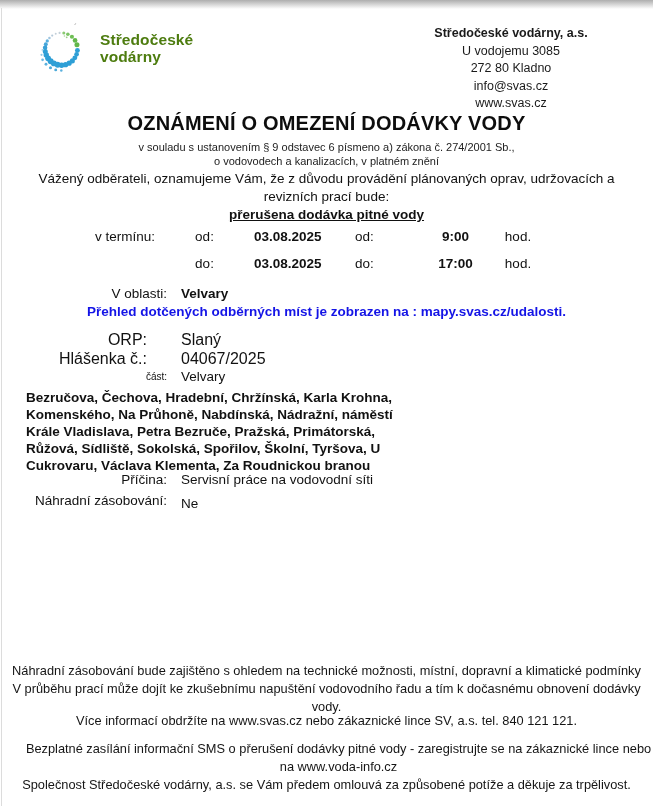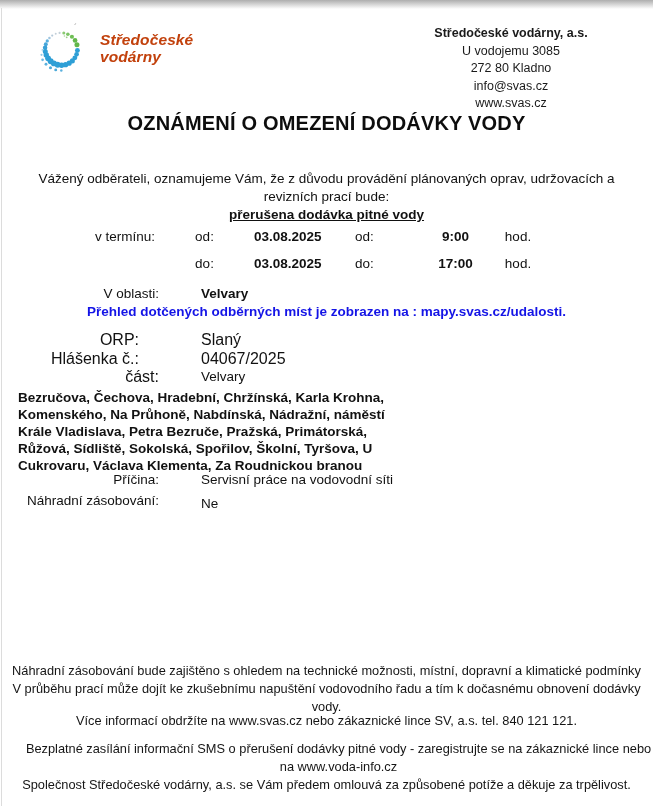--- a/index.html
+++ b/index.html
@@ -11,34 +11,34 @@
   .page{position:absolute;inset:0;background:#fff;}
   .top-band{position:absolute;top:0;left:0;right:0;height:9px;
     background:linear-gradient(#aeaeae,#ffffff);}
   .left-edge{position:absolute;top:8px;bottom:0;left:1px;width:1px;background:#dcdcdc;}
   .scan-artifact{position:absolute;left:74px;top:22px;color:#9a9a9a;font-size:9px;}
 
   
   .hdr{position:absolute;top:20px;left:37px;right:42px;display:flex;justify-content:space-between;}
   .logo{display:flex;gap:9px;}
   .logo svg{width:54px;height:58px;display:block;}
-  .logo-text{padding-top:11px;color:#c2410c;font-size:15.5px;font-weight:bold;line-height:17px;letter-spacing:.1px;font-style:italic;}
+  .logo-text{padding-top:11px;color:#4d7c0f;font-size:15.5px;font-weight:bold;line-height:17px;letter-spacing:.1px;}
   .company{ text-align:center;font-size:12.5px;line-height:17.5px;color:#1a1a1a;margin-top:5px;min-width:200px;}
   .company .name{font-weight:bold;}
 
   
   .cblock{position:absolute;left:0;width:653px;text-align:center;}
   .title{top:112px;font-size:20px;font-weight:bold;letter-spacing:.2px;color:#0d0d0d;}
   .legal{top:141px;font-size:11px;line-height:13.5px;color:#222;}
   .intro{top:170px;font-size:13.5px;line-height:17.5px;}
   .intro .inner{max-width:578px;margin:0 auto;}
   .interrupt{top:207px;font-size:13.5px;font-weight:bold;text-decoration:underline;}
 
   
-  .row{position:absolute;left:4px;width:574px;display:flex;font-size:13.5px;line-height:17px;gap:28px;}
+  .row{position:absolute;left:12px;width:574px;display:flex;font-size:13.5px;line-height:17px;}
   .row .lbl{width:155px;text-align:right;flex:none;}
   .row .val{margin-left:14px;}
   .row.small{font-size:16px;}
   .row.small .lbl{padding-right:20px;width:135px;}
   .bold{font-weight:bold;}
   .streets-val{width:392px;font-weight:bold;line-height:17px;}
 
   .trow{position:absolute;left:0;width:653px;display:flex;font-size:13.5px;}
   .trow .lbl{width:155px;text-align:right;flex:none;}
   .trow .c1{width:99px;text-align:center;flex:none;}
@@ -119,20 +119,24 @@
       <div class="name">Středočeské vodárny, a.s.</div>
       <div>U vodojemu 3085</div>
       <div>272 80 Kladno</div>
       <div>info@svas.cz</div>
       <div>www.svas.cz</div>
     </div>
   </div>
 
   <div class="cblock title">OZNÁMENÍ O OMEZENÍ DODÁVKY VODY</div>
 
+  <div class="cblock legal">
+    <div>v souladu s ustanovením § 9 odstavec 6 písmeno a) zákona č. 274/2001 Sb.,</div>
+    <div>o vodovodech a kanalizacích, v platném znění</div>
+  </div>
 
   <div class="cblock intro">
     <div class="inner">Vážený odběrateli, oznamujeme Vám, že z důvodu provádění plánovaných oprav, udržovacích a revizních prací bude:</div>
   </div>
 
   <div class="cblock interrupt">přerušena dodávka pitné vody</div>
 
   <div class="trow" style="top:229px;">
     <div class="lbl">v termínu:</div>
     <div class="c1">od:</div>
@@ -162,21 +166,21 @@
     <div class="lbl">ORP:</div>
     <div class="val">Slaný</div>
   </div>
 
   <div class="row small" style="top:350px;">
     <div class="lbl">Hlášenka č.:</div>
     <div class="val">04067/2025</div>
   </div>
 
   <div class="row" style="top:368px;">
-    <div class="lbl" style="font-size:16px;text-align:right;">část:</div>
+    <div class="lbl" style="font-size:10px;text-align:right;">část:</div>
     <div class="val">Velvary</div>
   </div>
 
   <div class="row" style="top:389px;">
     <div class="val streets-val">Bezručova, Čechova, Hradební, Chržínská, Karla Krohna, Komenského, Na Průhoně, Nabdínská, Nádražní, náměstí Krále Vladislava, Petra Bezruče, Pražská, Primátorská, Růžová, Sídliště, Sokolská, Spořilov, Školní, Tyršova, U Cukrovaru, Václava Klementa, Za Roudnickou branou</div>
   </div>
 
   <div class="row" style="top:471px;">
     <div class="lbl">Příčina:</div>
     <div class="val">Servisní práce na vodovodní síti</div>

